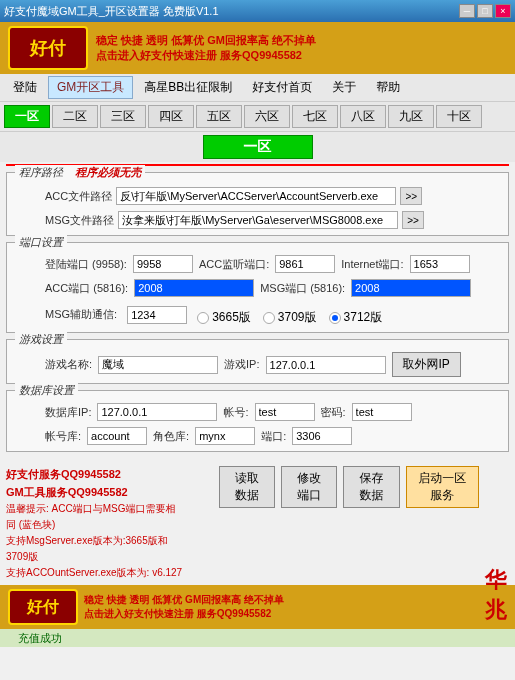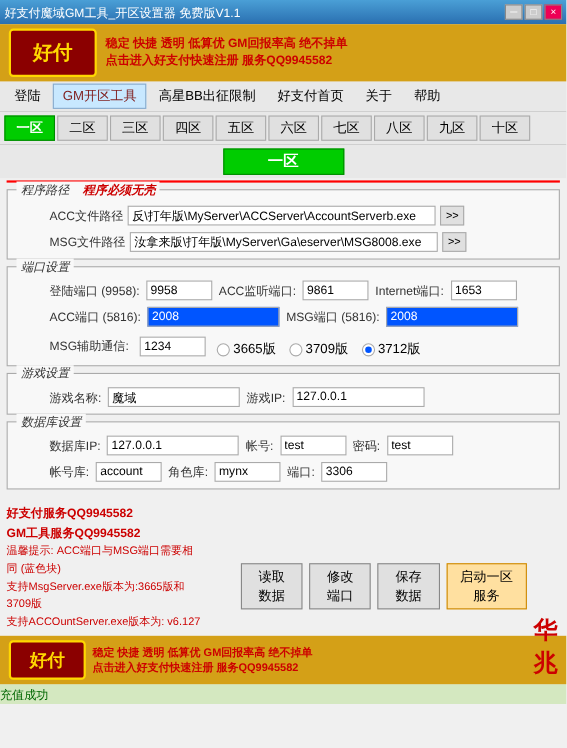--- a/index.html
+++ b/index.html
@@ -288,21 +288,21 @@
       color: #cc0000;
       font-size: 22px;
       font-weight: bold;
     }
 
     .status-bar {
       background: #d4e8c0;
       height: 18px;
       display: flex;
       align-items: center;
-      padding: 0 0;
+      padding: 0 18px;
       font-size: 11px;
       color: #006600;
     }
 
     .red-line {
       height: 2px;
       background: red;
       margin: 2px 6px;
     }
   </style>
@@ -411,20 +411,21 @@
     </div>
   </div>
 
   <div class="section-box">
     <div class="section-title">游戏设置</div>
     <div class="form-row" style="margin-top:8px; gap:6px;">
       <span class="form-label">游戏名称:</span>
       <input class="form-input medium" type="text" value="魔域" style="">
       <span class="form-label">游戏IP:</span>
       <input class="form-input medium" type="text" value="127.0.0.1" style="">
+      <button class="action-btn">取外网IP</button>
     </div>
   </div>
 
   <div class="section-box">
     <div class="section-title">数据库设置</div>
     <div class="form-row" style="margin-top:8px; gap:6px;">
       <span class="form-label">数据库IP:</span>
       <input class="form-input medium" type="text" value="127.0.0.1" style="">
       <span class="form-label">帐号:</span>
       <input class="form-input small" type="text" value="test" style="">
@@ -437,21 +438,21 @@
       <span class="form-label">角色库:</span>
       <input class="form-input small" type="text" value="mynx" style="">
       <span class="form-label">端口:</span>
       <input class="form-input small" type="text" value="3306" style="">
     </div>
   </div>
 
 </div>
 
 <div class="bottom-section">
-  <div style="display:flex; align-items:flex-end; justify-content:space-between;gap:36px;">
+  <div style="display:flex; align-items:flex-start; justify-content:space-between;gap:36px;">
     <div class="info-links">
       <div class="info-link-qq">好支付服务QQ9945582</div>
       <div class="info-link-qq">GM工具服务QQ9945582</div>
       <div class="info-warning">温馨提示: ACC端口与MSG端口需要相同 (蓝色块)</div>
       <div class="info-warning">支持MsgServer.exe版本为:3665版和3709版</div>
       <div class="info-warning">支持ACCOuntServer.exe版本为: v6.127</div>
     </div>
     <div style="display:flex; flex-direction:column; align-items:flex-end; gap:4px; margin-right:30px;">
       <div class="action-buttons">
         <button class="action-btn">读取数据</button>

